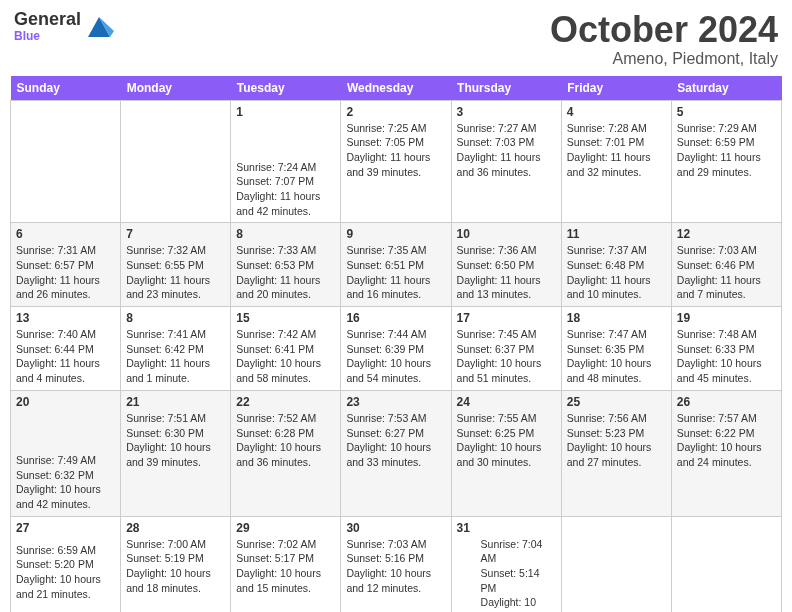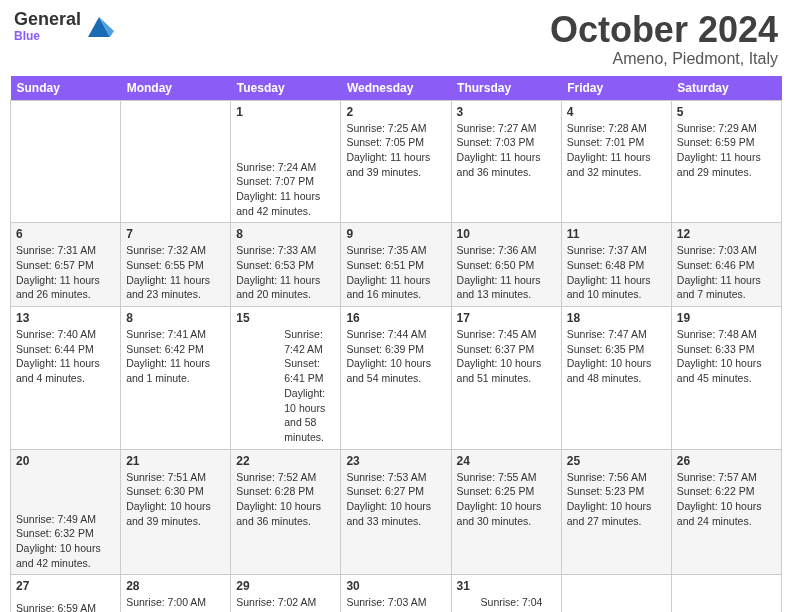--- a/index.html
+++ b/index.html
@@ -202,21 +202,21 @@
 Daylight: 11 hours and 4 minutes.</div>
         </td>
         <td>
           <span class="day-num">8</span>
           <div class="day-info" style="white-space: pre-line;">Sunrise: 7:41 AM
 Sunset: 6:42 PM
 Daylight: 11 hours and 1 minute.</div>
         </td>
         <td>
           <span class="day-num">15</span>
-          <div class="day-info" style="white-space: pre-line; margin-left: 48px;">Sunrise: 7:42 AM
+          <div class="day-info" style="white-space: pre-line;">Sunrise: 7:42 AM
 Sunset: 6:41 PM
 Daylight: 10 hours and 58 minutes.</div>
         </td>
         <td>
           <span class="day-num">16</span>
           <div class="day-info" style="white-space: pre-line;">Sunrise: 7:44 AM
 Sunset: 6:39 PM
 Daylight: 10 hours and 54 minutes.</div>
         </td>
         <td>

